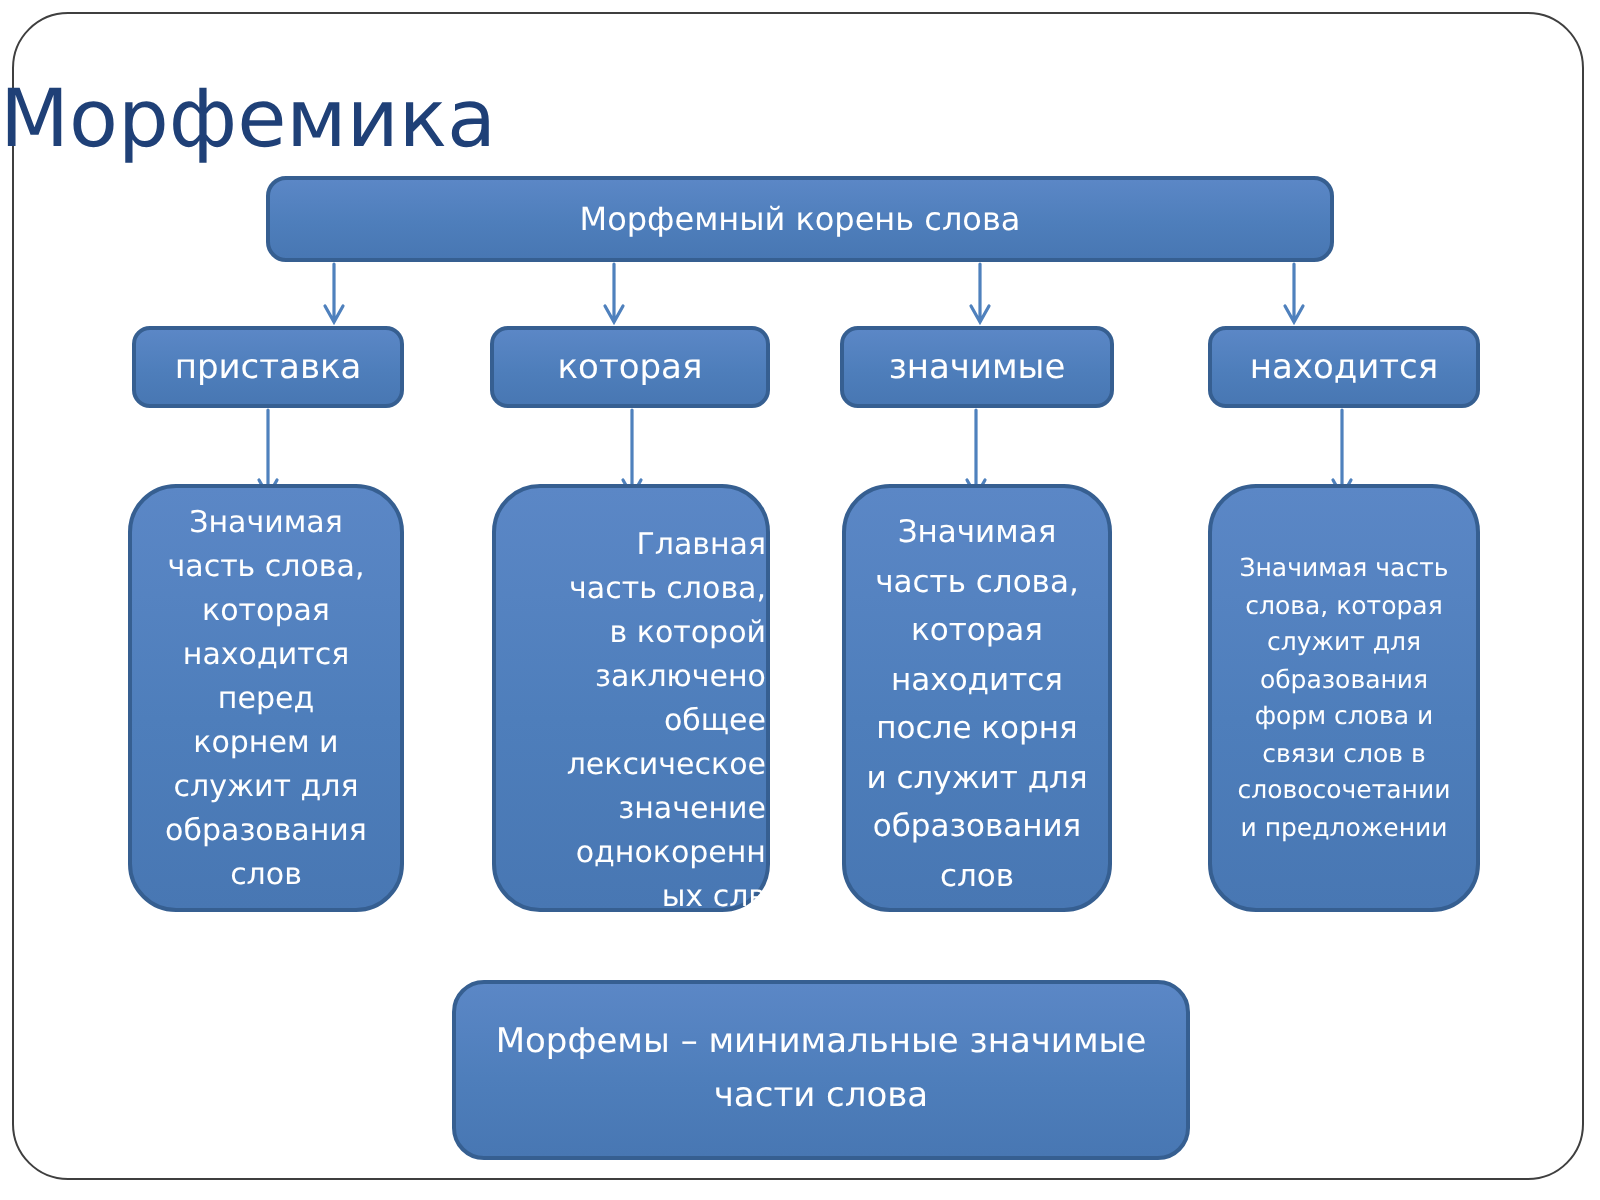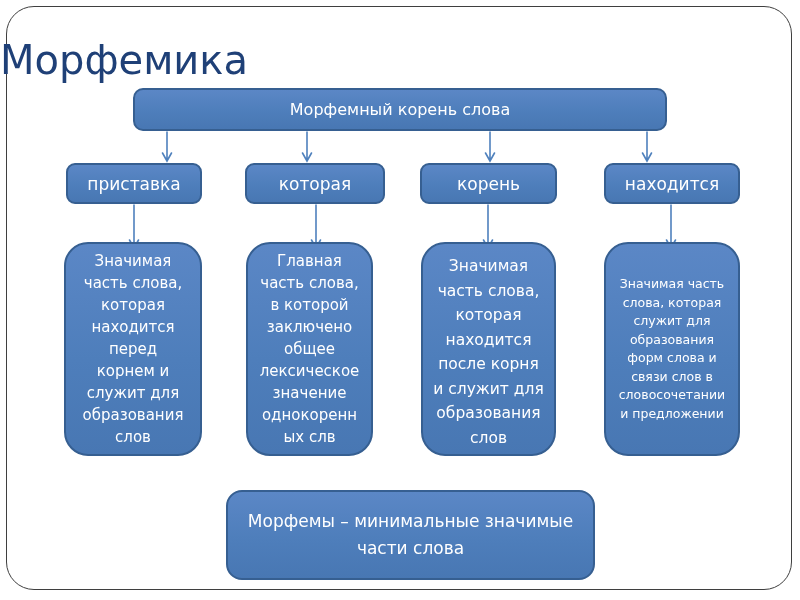--- a/index.html
+++ b/index.html
@@ -15,21 +15,21 @@
        text-align:center;}
   .root-box{left:133px;top:88px;width:534px;height:43px;border-radius:10px;font-size:16px;}
   .label-box{top:163px;height:41px;border-radius:9px;font-size:17px;}
   .lb0{left:66px;width:136px;}
   .lb1{left:245px;width:140px;}
   .lb2{left:420px;width:137px;}
   .lb3{left:604px;width:136px;}
   .desc-box{top:242px;height:214px;border-radius:24px;align-items:flex-start;}
   .desc-box .txt{white-space:pre-line;width:100%;}
   .db0{left:64px;width:138px;font-size:15px;line-height:22px;padding-top:6px;}
-  .db1{left:246px;width:127px;font-size:15px;line-height:22px;padding-top:6px;}
+  .db1{left:246px;width:139px;font-size:15px;line-height:22px;padding-top:17px;text-align:right;}
   .db2{left:421px;width:135px;font-size:15.5px;line-height:24.5px;padding-top:10px;}
   .db3{left:604px;width:136px;font-size:12.5px;line-height:18.5px;align-items:center;}
   .footer-box{left:226px;top:490px;width:369px;height:90px;border-radius:16px;
               font-size:17px;line-height:27px;}
   .footer-box .txt{white-space:pre-line;width:100%;}
   svg.connectors{position:absolute;left:0;top:0;pointer-events:none;}
 </style>
 </head>
 <body>
 
@@ -54,21 +54,21 @@
   </g>
 </svg>
 
 <div class="box label-box lb0">
   <span class="txt">приставка</span>
 </div>
 <div class="box label-box lb1">
   <span class="txt">которая</span>
 </div>
 <div class="box label-box lb2">
-  <span class="txt">корень</span>
+  <span class="txt">значимые</span>
 </div>
 <div class="box label-box lb3">
   <span class="txt">находится</span>
 </div>
 
 <div class="box desc-box db0">
   <span class="txt">Значимая
 часть слова,
 которая
 находится

